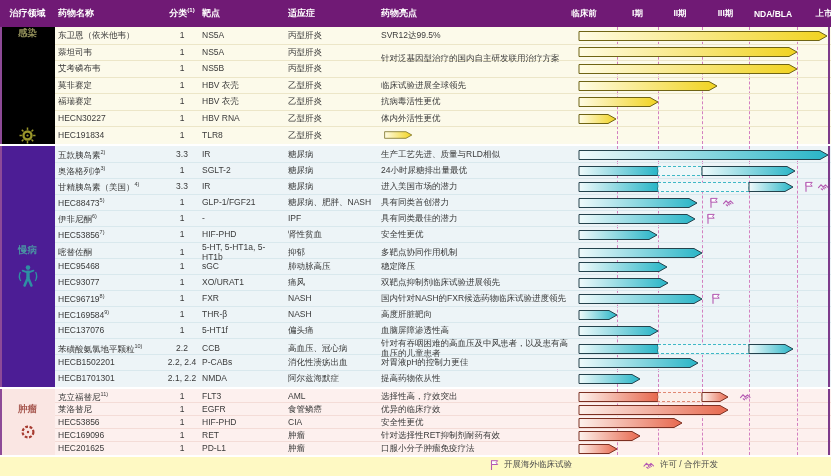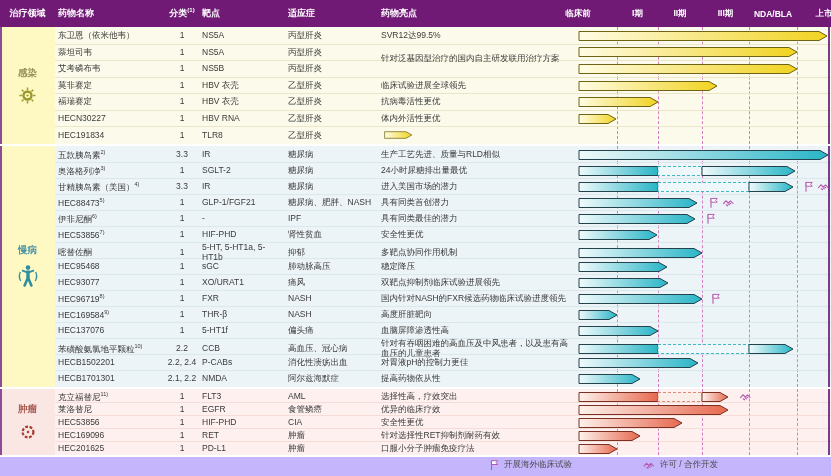--- a/index.html
+++ b/index.html
@@ -17,33 +17,33 @@
   .area{width:55px;flex:0 0 55px;display:flex;flex-direction:column;align-items:center;justify-content:center;gap:7px;z-index:2;}
   .area .albl{font-size:9.5px;font-weight:bold;}
   .rows{flex:1;display:flex;flex-direction:column;z-index:2;padding:1px 0;}
   .row{flex:1 1 0;min-height:0;display:grid;grid-template-columns:110px 34px 86px 93px 192px 261px;align-items:center;font-size:8.5px;color:#3a3a3a;}
   .row .cell{padding-left:3px;line-height:1.12;}
   .row .cls{text-align:center;padding-left:0;}
   .row sup{font-size:5.5px;}
   .row .barcell{position:relative;height:100%;display:flex;align-items:center;padding-left:0;}
   .hl-span{position:relative;top:6px;}
   .g-infection{background:#fcfaea;height:117px;}
-  .g-infection .area{background:#fef9c3;}
+  .g-infection .area{background:#000000;justify-content:space-between;}
   .g-infection .albl{color:#93905a;}
   .g-infection .row{border-bottom:1px solid #ece6c8;}
   .g-chronic{background:#edf4f7;height:241px;}
-  .g-chronic .area{background:#fef9c3;}
+  .g-chronic .area{background:#4c1d95;}
   .g-chronic .albl{color:#4a93a3;}
   .g-chronic .row{border-bottom:1px solid #d9e8ed;}
   .g-oncology{background:#fdf0ee;height:66px;}
   .g-oncology .area{background:#fae6e3;}
   .g-oncology .albl{color:#a85a52;}
   .g-oncology .row{border-bottom:1px solid #f4dcd7;}
   .group .row:last-child{border-bottom:none;}
-  .legend{position:relative;height:19px;background:#c4b5fd;font-size:8.5px;color:#4a4a4a;}
+  .legend{position:relative;height:19px;background:#fef9c3;font-size:8.5px;color:#4a4a4a;}
   .legend .litem{position:absolute;top:2px;display:flex;align-items:center;gap:5px;}
   svg{display:block;}
 </style>
 </head>
 <body>
 
 <div class="app">
   <svg width="0" height="0" style="position:absolute">
     <defs>
       <linearGradient id="grad-infection" x1="0" y1="0" x2="1" y2="0">
@@ -62,21 +62,21 @@
   </svg>
 
   <div class="hdr">
     <div class="c center">治疗领域</div>
     <div class="c">药物名称</div>
     <div class="c center"><span>分类</span><sup>(1)</sup></div>
     <div class="c">靶点</div>
     <div class="c">适应症</div>
     <div class="c">药物亮点</div>
     <div class="phases" id="phase-hdr">
-        <span style="left: 8px;">临床前</span>
+        <span style="left: 14px;">临床前</span>
         <span style="left: 67.5px;">I期</span>
         <span style="left: 110px;">II期</span>
         <span style="left: 155.5px;">III期</span>
         <span style="left: 203px;">NDA/BLA</span>
         <span style="left: 254px;">上市</span>
       </div>
   </div>
 
   <div id="groups">
       <div class="group g-infection">

